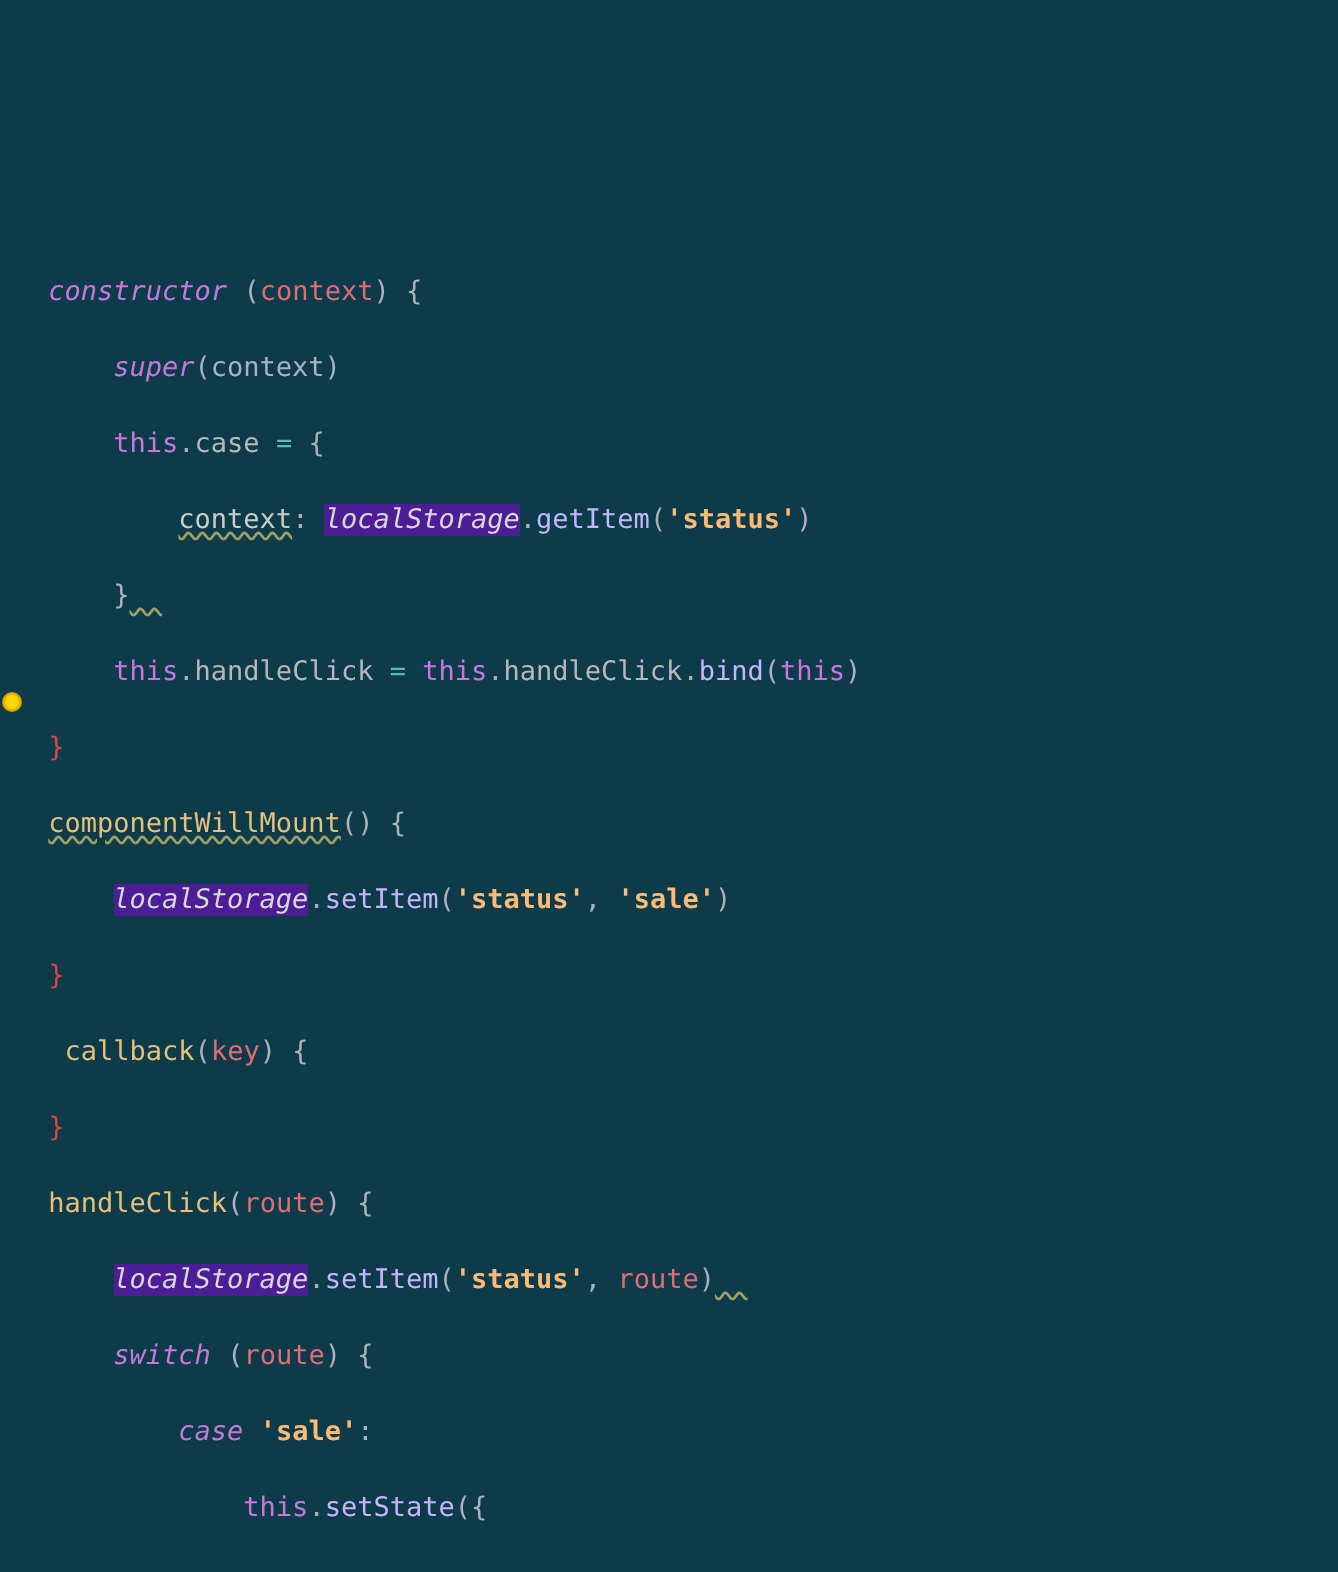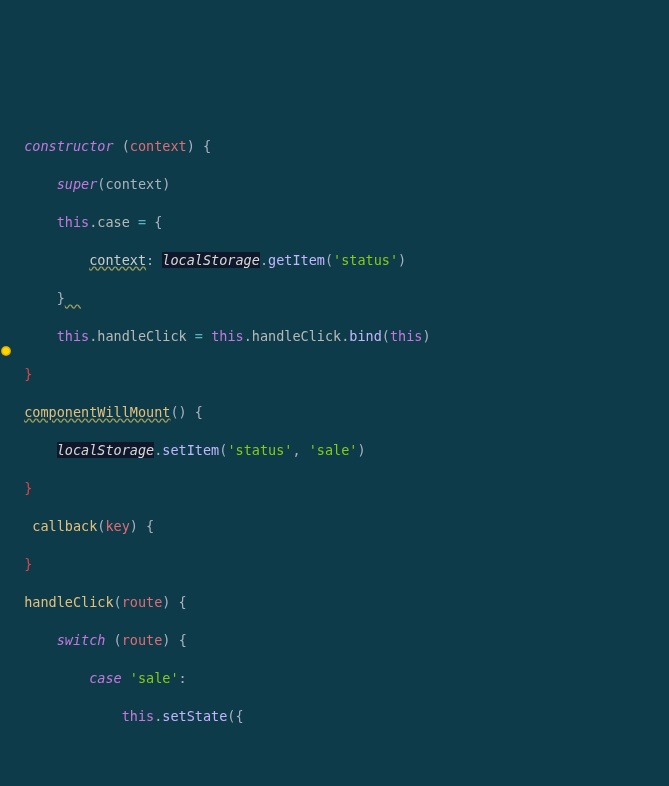--- a/index.html
+++ b/index.html
@@ -20,25 +20,25 @@
   .line {
     padding-left: 16px;
     height: 19px;
   }
   .tok-kw { color: #c678dd; font-style: italic; } 
   .tok-method { color: #e5c07b; } 
   .tok-brace { color: #abb2bf; }
   .tok-punct { color: #abb2bf; }
   .tok-prop { color: #b8b8b8; } 
   .tok-eq { color: #56b6c2; }
-  .tok-str { color: #84cc16; }
+  .tok-str { color: #fdba74; font-weight: bold; }
   .tok-var { color: #e06c75; } 
   .tok-call { color: #c4b5fd; } 
   .tok-hlword {
-    background: #0f172a;
+    background: #4c1d95;
     color: #d8d8d8;
     font-style: italic;
   }
   .tok-warn {
     text-decoration: underline wavy #a0a060;
   }
   .tok-red-brace { color: #d84848; }
   .tok-this { color: #c678dd; }
   .tok-dot { color: #abb2bf; }
   .gutter-bulb {
@@ -70,20 +70,21 @@
 <div class="line">         <span class="tok-warn">context</span><span class="tok-punct">:</span> <span class="tok-hlword">localStorage</span><span class="tok-dot">.</span><span class="tok-call">getItem</span><span class="tok-punct">(</span><span class="tok-str">'status'</span><span class="tok-punct">)</span></div>
 <div class="line">     <span class="tok-brace">}</span><span class="tok-warn">  </span></div>
 <div class="line">     <span class="tok-this">this</span><span class="tok-dot">.</span><span class="tok-prop">handleClick</span> <span class="tok-eq">=</span> <span class="tok-this">this</span><span class="tok-dot">.</span><span class="tok-prop">handleClick</span><span class="tok-dot">.</span><span class="tok-call">bind</span><span class="tok-punct">(</span><span class="tok-this">this</span><span class="tok-punct">)</span></div>
 <div class="line"> <span class="tok-red-brace">}</span></div>
 <div class="line"> <span class="tok-method tok-warn">componentWillMount</span><span class="tok-punct">()</span> <span class="tok-brace">{</span></div>
 <div class="line">     <span class="tok-hlword">localStorage</span><span class="tok-dot">.</span><span class="tok-call">setItem</span><span class="tok-punct">(</span><span class="tok-str">'status'</span><span class="tok-punct">,</span> <span class="tok-str">'sale'</span><span class="tok-punct">)</span></div>
 <div class="line"> <span class="tok-red-brace">}</span></div>
 <div class="line">  <span class="tok-method">callback</span><span class="tok-punct">(</span><span class="tok-var">key</span><span class="tok-punct">)</span> <span class="tok-brace">{</span></div>
 <div class="line"> <span class="tok-red-brace">}</span></div>
 <div class="line"> <span class="tok-method">handleClick</span><span class="tok-punct">(</span><span class="tok-var">route</span><span class="tok-punct">)</span> <span class="tok-brace">{</span></div>
+<div class="line">     <span class="tok-hlword">localStorage</span><span class="tok-dot">.</span><span class="tok-call">setItem</span><span class="tok-punct">(</span><span class="tok-str">'status'</span><span class="tok-punct">,</span> <span class="tok-var">route</span><span class="tok-punct">)</span><span class="tok-warn">  </span></div>
 <div class="line">     <span class="tok-kw">switch</span> <span class="tok-punct">(</span><span class="tok-var">route</span><span class="tok-punct">)</span> <span class="tok-brace">{</span></div>
 <div class="line">         <span class="tok-kw">case</span> <span class="tok-str">'sale'</span><span class="tok-punct">:</span></div>
 <div class="line">             <span class="tok-this">this</span><span class="tok-dot">.</span><span class="tok-call">setState</span><span class="tok-punct">(</span><span class="tok-brace">{</span></div>
 
 
 
 
 
 
 

